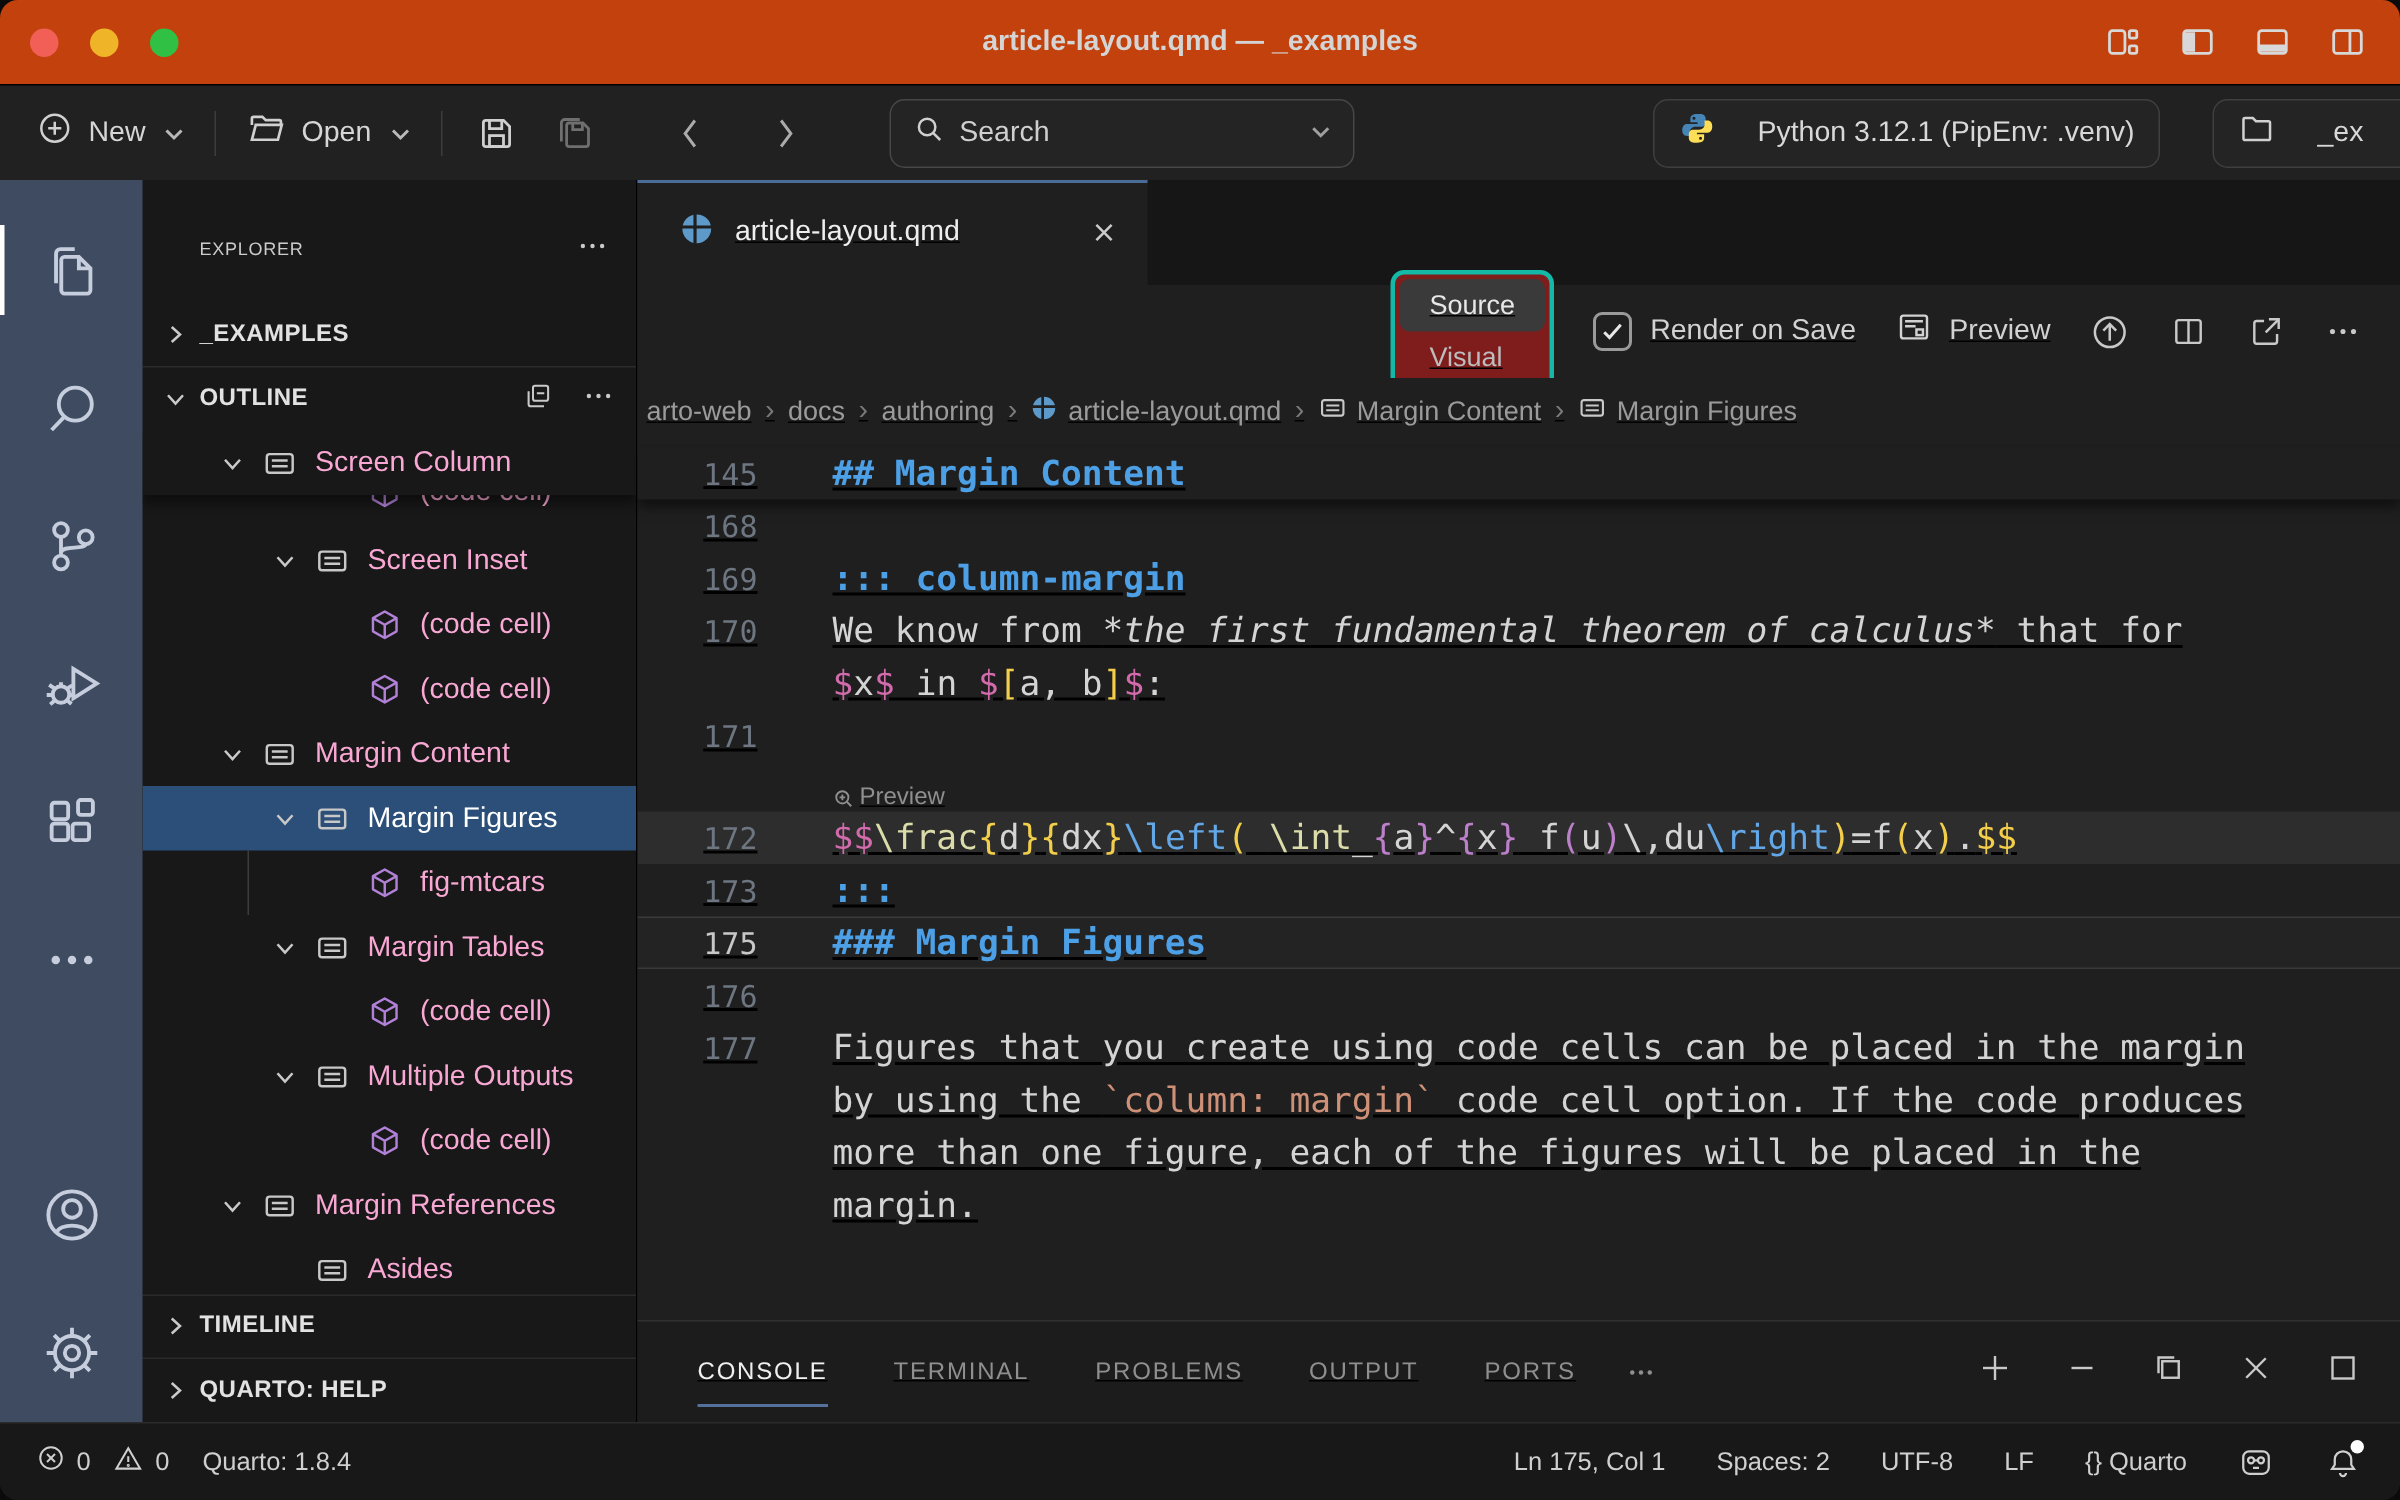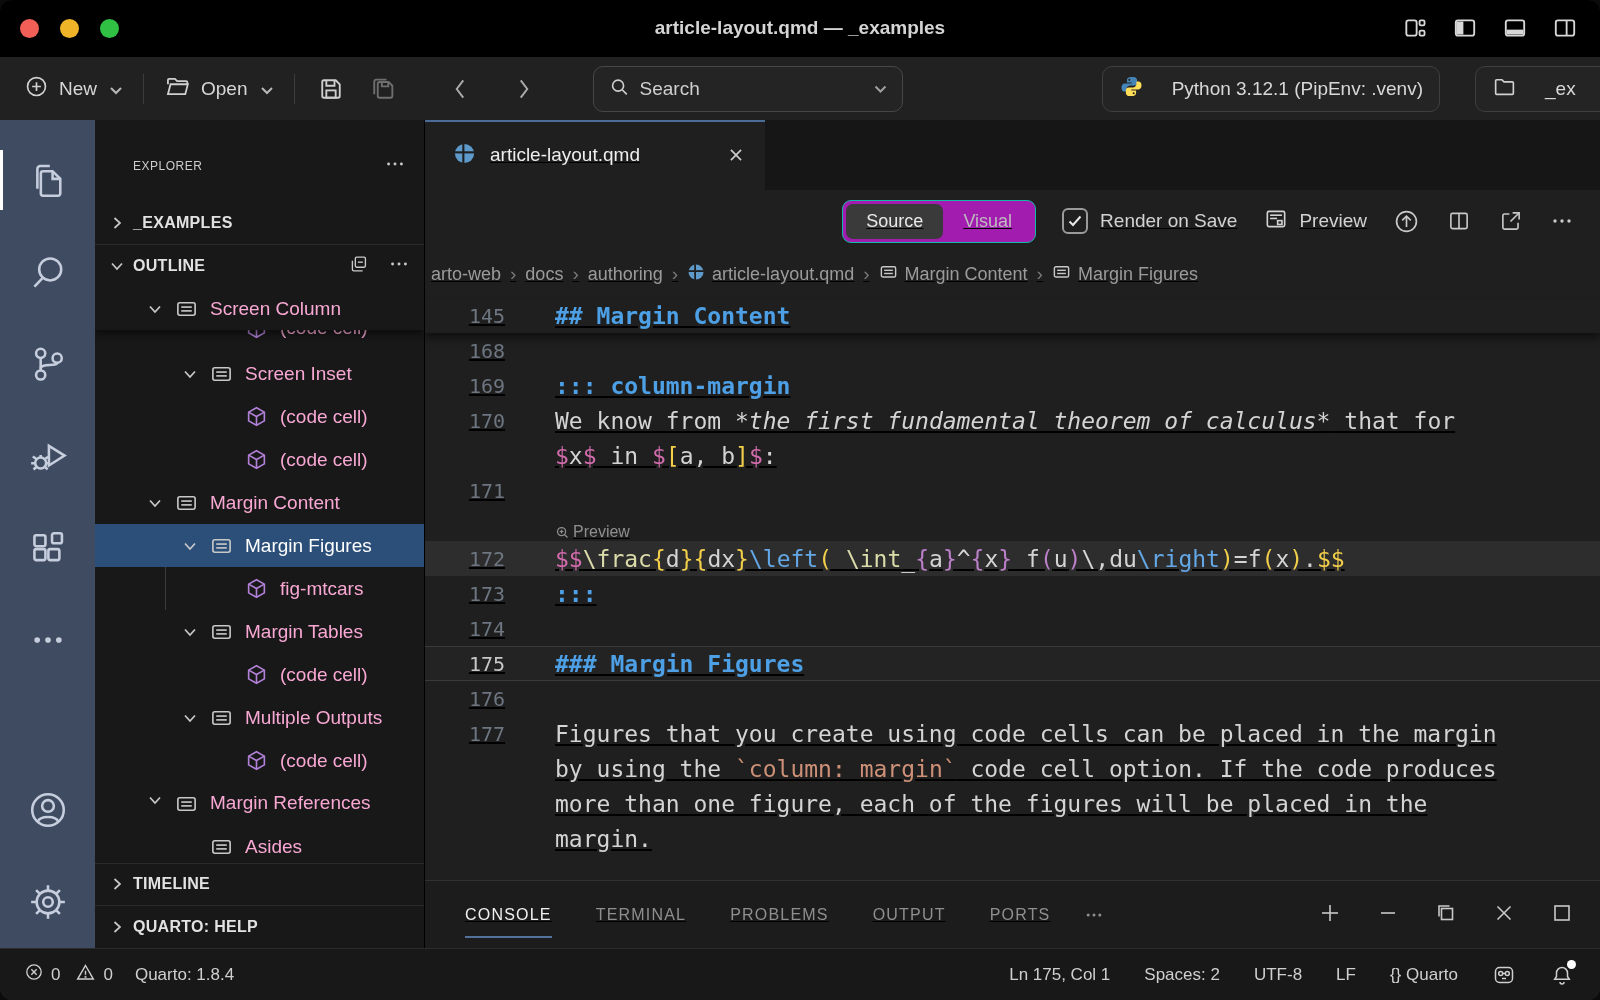--- a/index.html
+++ b/index.html
@@ -2,21 +2,21 @@
 <html><head>
 <meta charset="utf-8">
 <style>
   * { margin:0; padding:0; box-sizing:border-box; }
   html,body { background:#0b0b0b; }
   body { width:1600px; height:1000px; font-family:"Liberation Sans", sans-serif; }
   .window { width:1600px; height:1000px; border-radius:12px; overflow:hidden; background:#1f1f1f;
             display:flex; flex-direction:column; }
 
   
-  .titlebar { height:56px; background:#000000; position:relative; display:flex; align-items:center; flex:0 0 auto; }
+  .titlebar { height:56px; background:#c2410c; position:relative; display:flex; align-items:center; flex:0 0 auto; }
   .traffic { display:flex; gap:21px; margin-left:20px; }
   .tl { width:19px; height:19px; border-radius:50%; }
   .tl.red{ background:#f15f57; } .tl.yellow{ background:#f0b429; } .tl.green{ background:#30c144; }
   .win-title { position:absolute; left:0; right:0; text-align:center; color:#d4d4d4; font-size:19px; font-weight:700; }
   .win-controls { position:absolute; right:22px; top:0; height:56px; display:flex; align-items:center; gap:24px; }
   .win-controls svg { display:block; }
 
   
   .toolbar { height:64px; background:#212121; border-top:1px solid #000; display:flex; align-items:center; flex:0 0 auto; position:relative; }
   .tb-group { display:flex; align-items:center; }
@@ -64,21 +64,21 @@
 
   
   .editor-region { flex:1; display:flex; flex-direction:column; min-width:0; background:#1f1f1f;text-decoration:underline; }
   .tabbar { height:70px; background:#161616; display:flex; flex:0 0 auto; }
   .tab { width:340px; background:#1f1f1f; position:relative; display:flex; align-items:center; gap:14px; padding:0 20px 0 28px; }
   .tab::before { content:""; position:absolute; top:0; left:0; right:0; height:2px; background:#4b6c96; }
   .tab-label { color:#eeeeee; font-size:19px; flex:1; }
   .tab-close { color:#cccccc; display:flex; }
 
   .ed-toolbar { height:62px; display:flex; align-items:center; justify-content:flex-end; gap:26px; padding-right:26px; background:#1f1f1f; flex:0 0 auto; }
-  .seg { background:#a21caf; border:1px solid #14b8a6; border-radius:9px; display:flex; padding:3px; }
+  .seg { background:#7f1d1d; border:3px solid #14b8a6; border-radius:9px; display:flex; padding:3px;flex-direction:column; }
   .seg-item { font-size:18px; color:#bdbdbd; padding:7px 20px; border-radius:7px; }
   .seg-item.active { background:#3a3a3a; color:#e8e8e8; }
   .chk-row { display:flex; align-items:center; gap:12px; color:#d2d2d2; font-size:19px; }
   .checkbox { width:26px; height:26px; border:2px solid #9a9a9a; border-radius:6px; display:flex; align-items:center; justify-content:center; color:#e8e8e8; }
   .ed-act { display:flex; align-items:center; gap:10px; color:#d2d2d2; font-size:19px; }
   .icon-only { color:#c9c9c9; display:flex; align-items:center; }
 
   .breadcrumb { height:44px; display:flex; align-items:center; gap:9px; padding-left:6px; color:#9b9b9b; font-size:18px; background:#1f1f1f; flex:0 0 auto; white-space:nowrap; overflow:hidden; }
   .bc-item { display:flex; align-items:center; gap:7px; }
   .bc-sep { color:#7a7a7a; font-size:19px; }
@@ -510,21 +510,21 @@
                 <svg width="23" height="23" viewBox="0 0 24 24" fill="none" stroke="#b180d7" stroke-width="1.7" stroke-linejoin="round">
                   <polygon points="12,2.8 20.2,7.4 20.2,16.6 12,21.2 3.8,16.6 3.8,7.4"></polygon>
                   <polyline points="3.8,7.4 12,12 20.2,7.4"></polyline>
                   <line x1="12" y1="12" x2="12" y2="21.2"></line>
                 </svg>
               </span>
               <span>(code cell)</span>
             </div>
           </div>
           <div class="tree-row">
-            <div class="" style="display: flex; padding-left: 45px;">
+            <div class="" style="display: flex; align-items: center; padding-left: 45px;">
               <span class="chev">
                 <svg width="16" height="16" viewBox="0 0 16 16" fill="none" stroke="#c9c9c9" stroke-width="1.7">
                   <polyline points="3,5.5 8,11 13,5.5"></polyline>
                 </svg>
               </span>
               <span class="ticon">
                 <svg width="23" height="23" viewBox="0 0 24 24" fill="none" stroke="#c8c8c8" stroke-width="1.7">
                   <rect x="3" y="6" width="18" height="13" rx="2"></rect>
                   <line x1="6.5" y1="10.5" x2="17.5" y2="10.5"></line>
                   <line x1="6.5" y1="14.5" x2="17.5" y2="14.5"></line>
@@ -714,24 +714,20 @@
               <span>Preview</span>
             </span>
           </div>
           <div class="code-line hl">
             <span class="gutter">172</span>
             <span class="code-text"><span class="tk-pink">$$</span><span class="tk-khaki">\frac</span><span class="tk-gold">{</span><span class="tk-w">d</span><span class="tk-gold">}</span><span class="tk-gold">{</span><span class="tk-w">dx</span><span class="tk-gold">}</span><span class="tk-lblue">\left</span><span class="tk-gold">(</span><span class="tk-w"> </span><span class="tk-khaki">\int</span><span class="tk-w">_</span><span class="tk-magenta">{</span><span class="tk-w">a</span><span class="tk-magenta">}</span><span class="tk-w">^</span><span class="tk-magenta">{</span><span class="tk-w">x</span><span class="tk-magenta">}</span><span class="tk-w"> f</span><span class="tk-magenta">(</span><span class="tk-w">u</span><span class="tk-magenta">)</span><span class="tk-w">\,du</span><span class="tk-lblue">\right</span><span class="tk-gold">)</span><span class="tk-w">=f</span><span class="tk-gold">(</span><span class="tk-w">x</span><span class="tk-gold">)</span><span class="tk-w">.</span><span class="tk-gold">$$</span></span>
           </div>
           <div class="code-line">
             <span class="gutter">173</span>
             <span class="code-text"><span class="tk-blue tk-b">:::</span></span>
-          </div>
-          <div class="code-line">
-            <span class="gutter">174</span>
-            <span class="code-text"></span>
           </div>
           <div class="code-line cur">
             <span class="gutter lnum-cur">175</span>
             <span class="code-text"><span class="tk-blue tk-b">### Margin Figures</span></span>
           </div>
           <div class="code-line">
             <span class="gutter">176</span>
             <span class="code-text"></span>
           </div>
           <div class="code-line">

